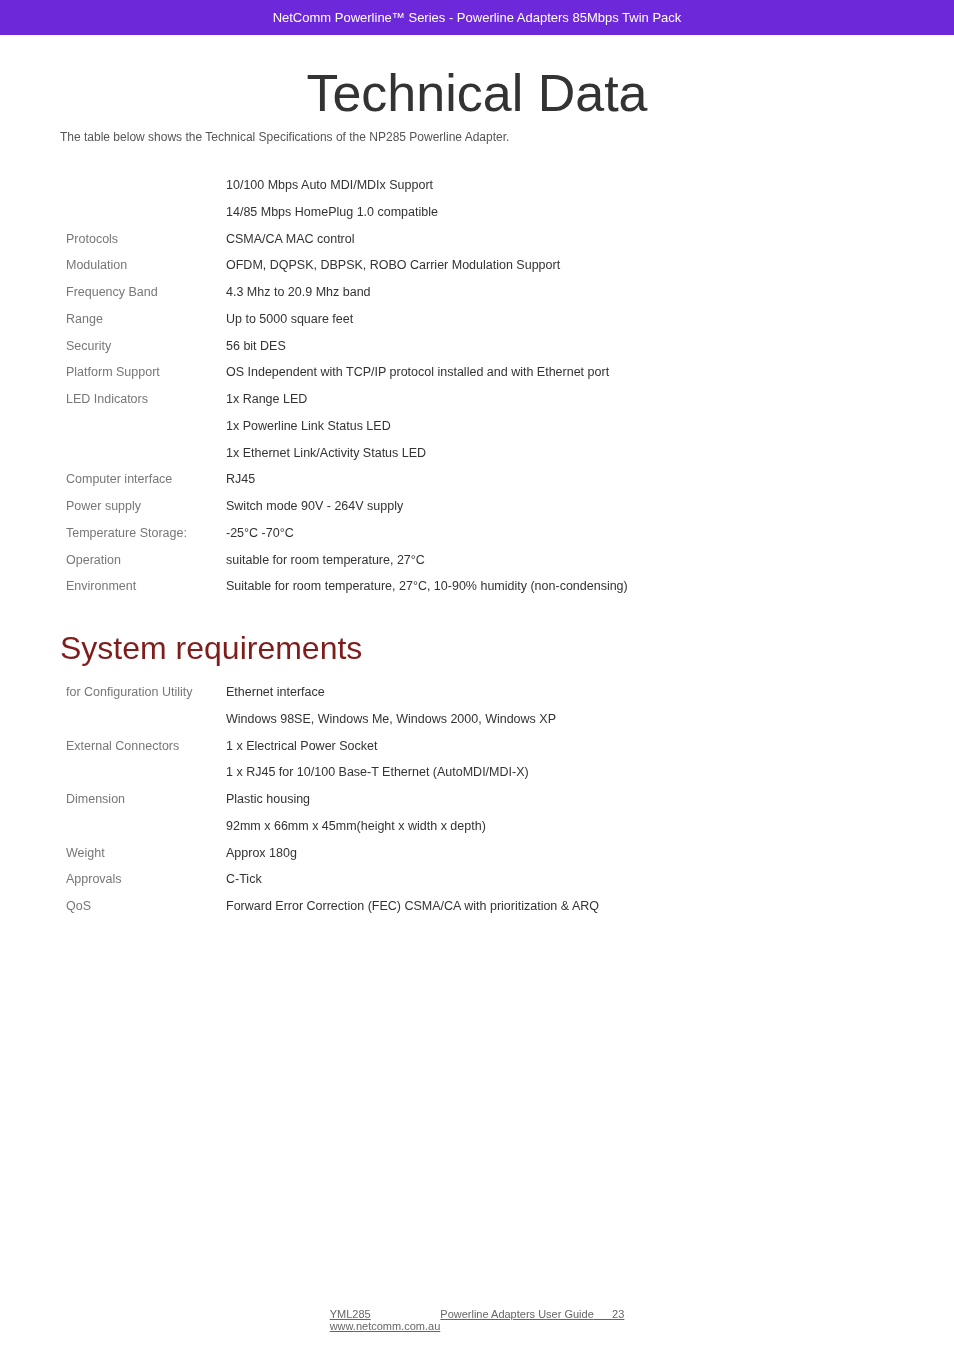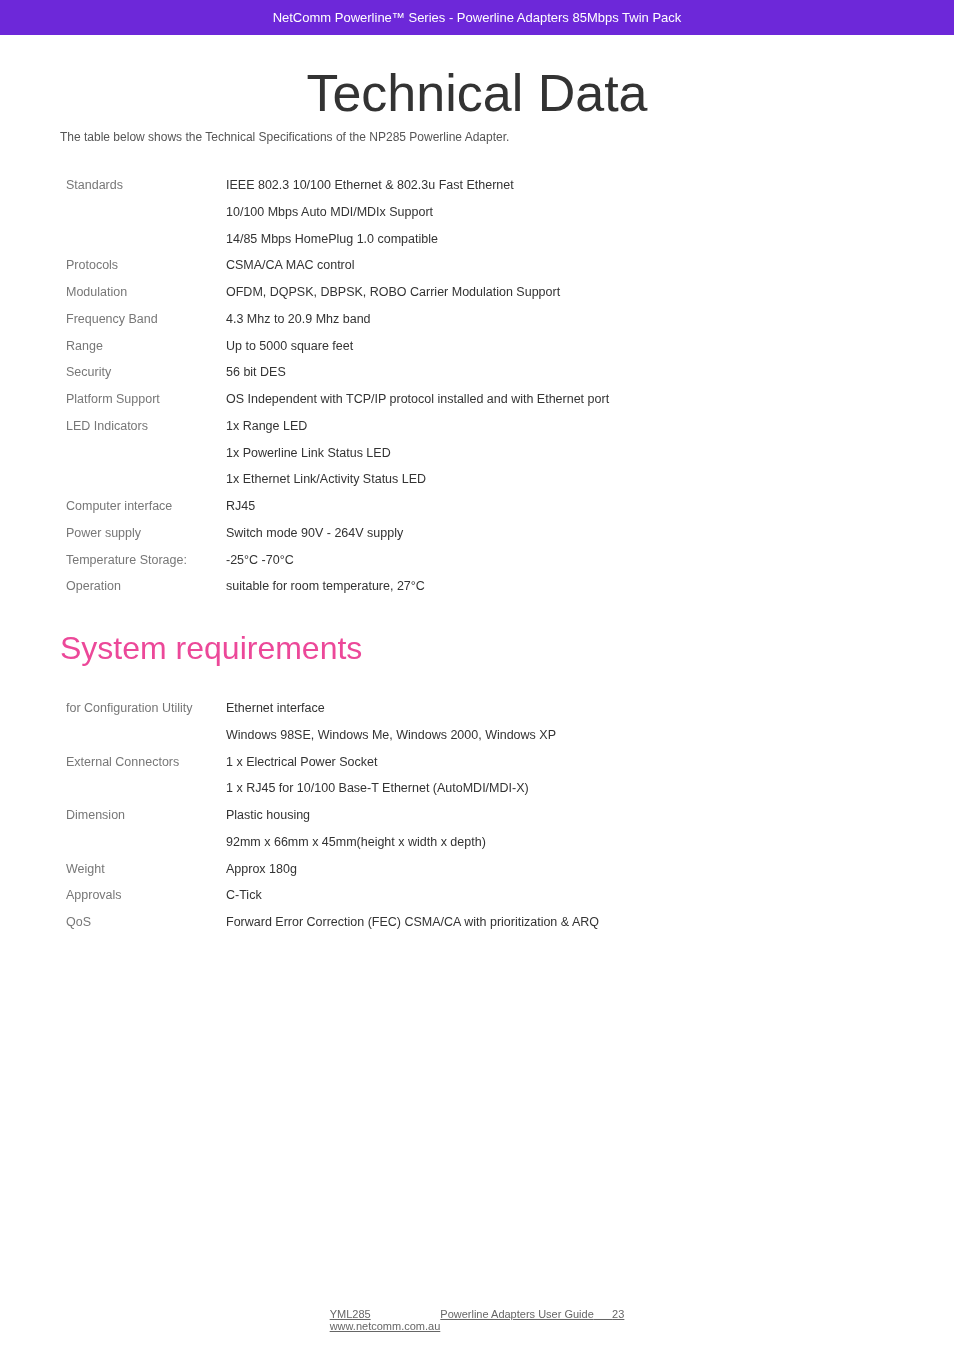--- a/index.html
+++ b/index.html
@@ -35,23 +35,23 @@
       text-align: center;
     }
     .intro-text {
       font-size: 12px;
       color: #555555;
       margin-bottom: 28px;
     }
     .section-title {
       font-size: 32px;
       font-weight: 300;
-      color: #ec4899;
+      color: #7f1d1d;
       margin-top: 30px;
-      margin-bottom: 28px;
+      margin-bottom: 12px;
     }
     .spec-table {
       width: 100%;
       border-collapse: collapse;
       font-size: 12.5px;
     }
     .spec-table tr td {
       padding: 4px 6px;
       vertical-align: top;
       line-height: 1.5;
@@ -90,24 +90,20 @@
 </div>
 
 <div class="page-content">
 
   <h1 class="main-title">Technical Data</h1>
   <p class="intro-text">The table below shows the Technical Specifications of the NP285 Powerline Adapter.</p>
 
   <table class="spec-table">
     <tbody id="tech-spec-body">
         <tr>
-          <td>Standards</td>
-          <td>IEEE 802.3 10/100 Ethernet &amp; 802.3u Fast Ethernet</td>
-        </tr>
-        <tr>
           <td></td>
           <td>10/100 Mbps Auto MDI/MDIx Support</td>
         </tr>
         <tr>
           <td></td>
           <td>14/85 Mbps HomePlug 1.0 compatible</td>
         </tr>
         <tr>
           <td>Protocols</td>
           <td>CSMA/CA MAC control</td>
@@ -152,20 +148,24 @@
           <td>Power supply</td>
           <td>Switch mode 90V - 264V supply</td>
         </tr>
         <tr>
           <td>Temperature Storage:</td>
           <td>-25°C -70°C</td>
         </tr>
         <tr>
           <td>Operation</td>
           <td>suitable for room temperature, 27°C</td>
+        </tr>
+        <tr>
+          <td>Environment</td>
+          <td>Suitable for room temperature, 27°C, 10-90% humidity (non-condensing)</td>
         </tr>
       </tbody>
   </table>
 
   <h2 class="section-title">System requirements</h2>
 
   <table class="spec-table">
     <tbody id="sysreq-spec-body">
         <tr>
           <td>for Configuration Utility</td>

